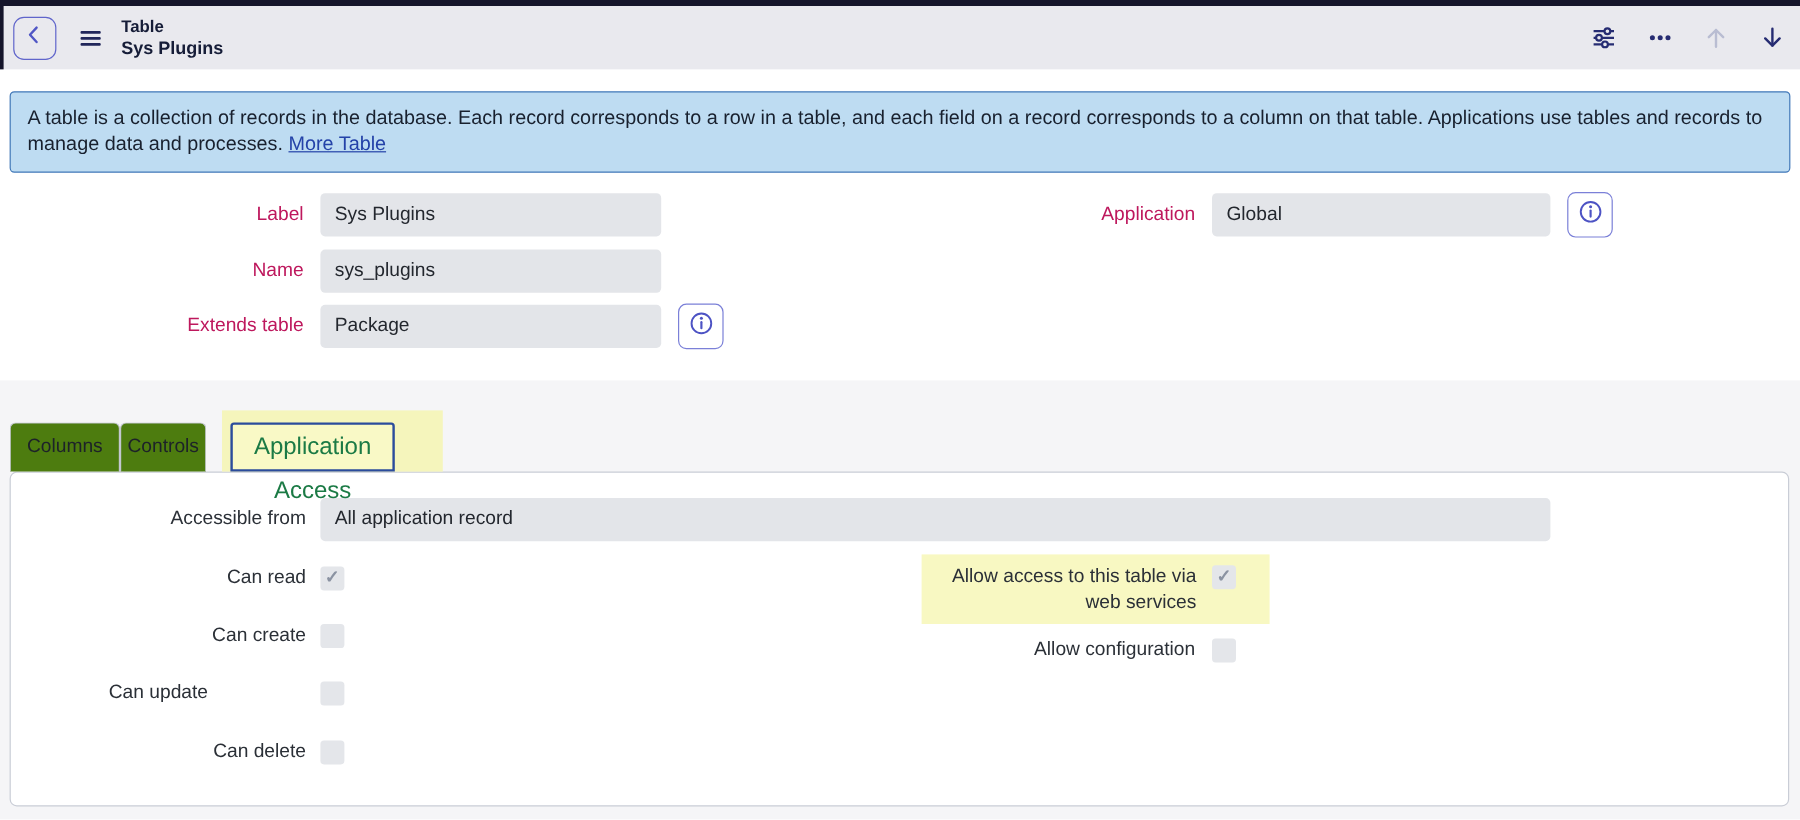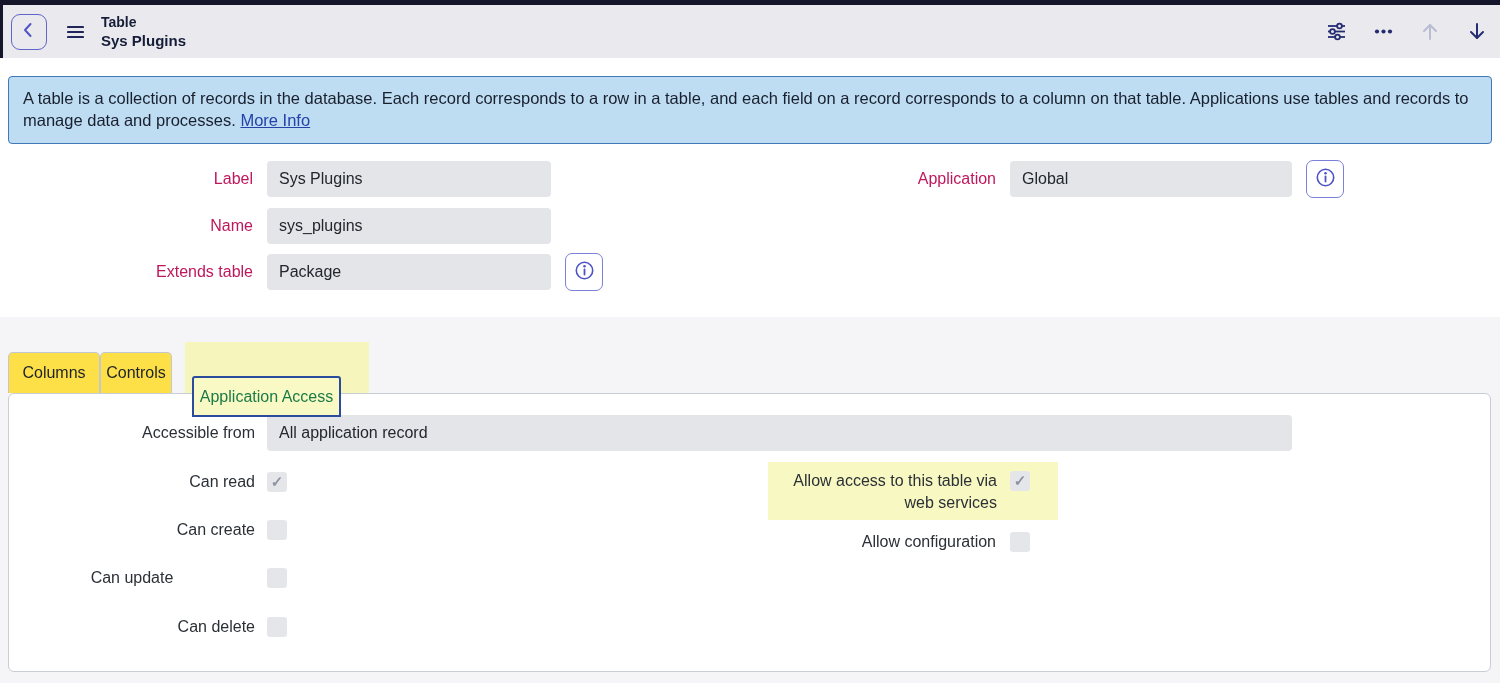--- a/index.html
+++ b/index.html
@@ -31,28 +31,28 @@
 
   
   .flabel { position:absolute; font-size:16px; color:#be185d; text-align:right; }
   .field { position:absolute; height:36px; background:#e3e5e9; border-radius:4px;
     padding:0 12px; line-height:36px; font-size:16px; color:#23272e; overflow:hidden; white-space:nowrap; }
   .info-btn { position:absolute; width:38px; height:38px; background:#fff;
     border:1.5px solid #7b80d8; border-radius:7px; display:flex; align-items:center; justify-content:center; cursor:pointer; }
 
   
   .lower { position:absolute; left:0; top:317px; width:1500px; height:366px; background:#f5f5f7; }
-  .tab { position:absolute; top:35px; height:41px; background:#fde047;
+  .tab { position:absolute; top:35px; height:41px; background:#4d7c0f;
     border:1px solid #c3c7d0; border-bottom:none; border-radius:5px 5px 0 0;
     font-size:16px; color:#1d2229; text-align:center; line-height:40px; cursor:pointer; z-index:2; }
   .tab-halo { position:absolute; left:185px; top:25px; width:184px; height:51px;
     background:#f5f5bc; z-index:2; }
-  .tab-active { position:absolute; left:7px; top:10px; width:149px; height:41px;
+  .tab-active { position:absolute; left:7px; top:10px; width:137px; height:41px;
     background:#f9f9c6; border:2px solid #2b4c9c; border-radius:3px 3px 0 0;
-    font-size:16px; color:#1b7a45; text-align:center; line-height:37px; cursor:pointer;margin-top:24px; }
+    font-size:20px; color:#1b7a45; text-align:center; line-height:37px; cursor:pointer; }
   .panel { position:absolute; left:8px; top:76px; width:1483px; height:279px;
     background:#fff; border:1px solid #c9cdd6; border-radius:6px; z-index:1; }
 
   .panel .flabel2 { position:absolute; font-size:16px; color:#2b3037; text-align:right; }
   .checkbox { position:absolute; width:20px; height:20px; background:#e4e6ea; border-radius:3px;
     cursor:pointer; display:flex; align-items:center; justify-content:center; }
   .checkbox .check { display:none; color:#8b93a2; font-size:15px; font-weight:700; line-height:20px; }
   .checkbox.checked .check { display:block; }
   .hl-box { position:absolute; left:759px; top:68px; width:290px; height:58px; background:#f8f8c2; }
 </style>
@@ -119,21 +119,21 @@
           <polyline points="4,11 10,17 16,11"></polyline>
         </g>
       </svg>
   </div>
 </div>
 
 <div class="form-section">
 
   <div class="banner">
     <span>A table is a collection of records in the database. Each record corresponds to a row in a table, and each field on a record corresponds to a column on that table. Applications use tables and records to manage data and processes.</span>
-    <a>More Info</a>
+    <a>More Table</a>
   </div>
 
   <div class="flabel" style="left:0;top:103px;width:253px;line-height:36px;">Label</div>
   <div class="field" style="left:267px;top:103px;width:284px;">Sys Plugins</div>
 
   <div class="flabel" style="left:0;top:150px;width:253px;line-height:36px;">Name</div>
   <div class="field" style="left:267px;top:150px;width:284px;">sys_plugins</div>
 
   <div class="flabel" style="left:0;top:196px;width:253px;line-height:36px;">Extends table</div>
   <div class="field" style="left:267px;top:196px;width:284px;">Package</div>

